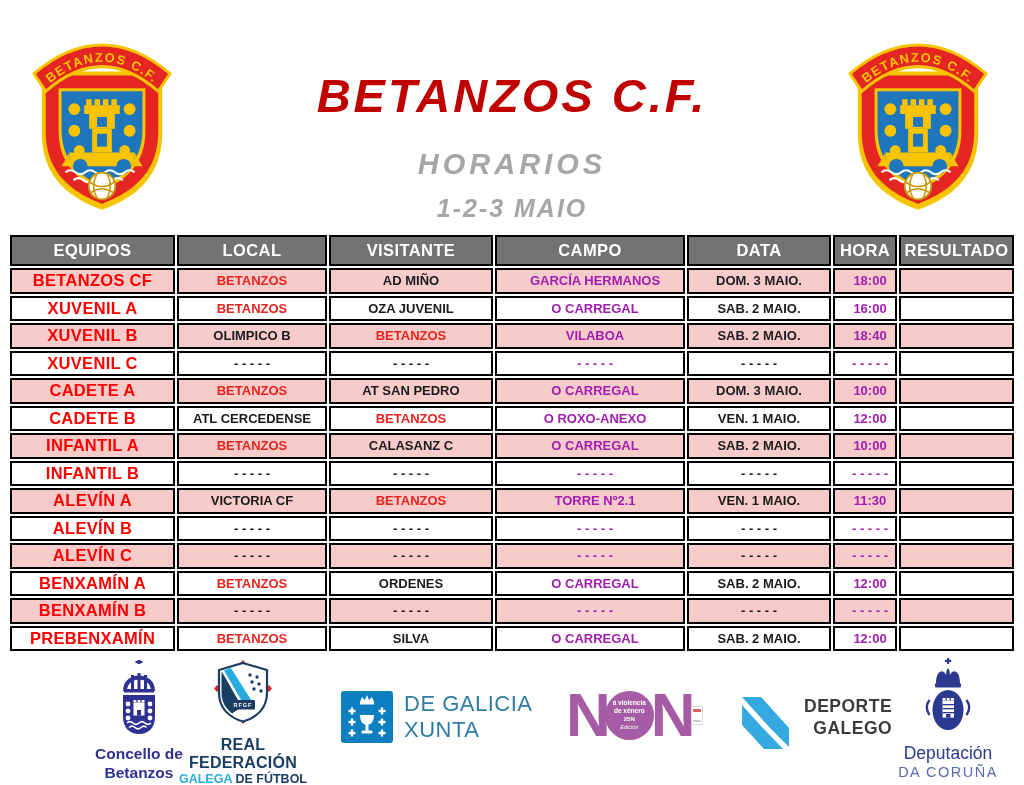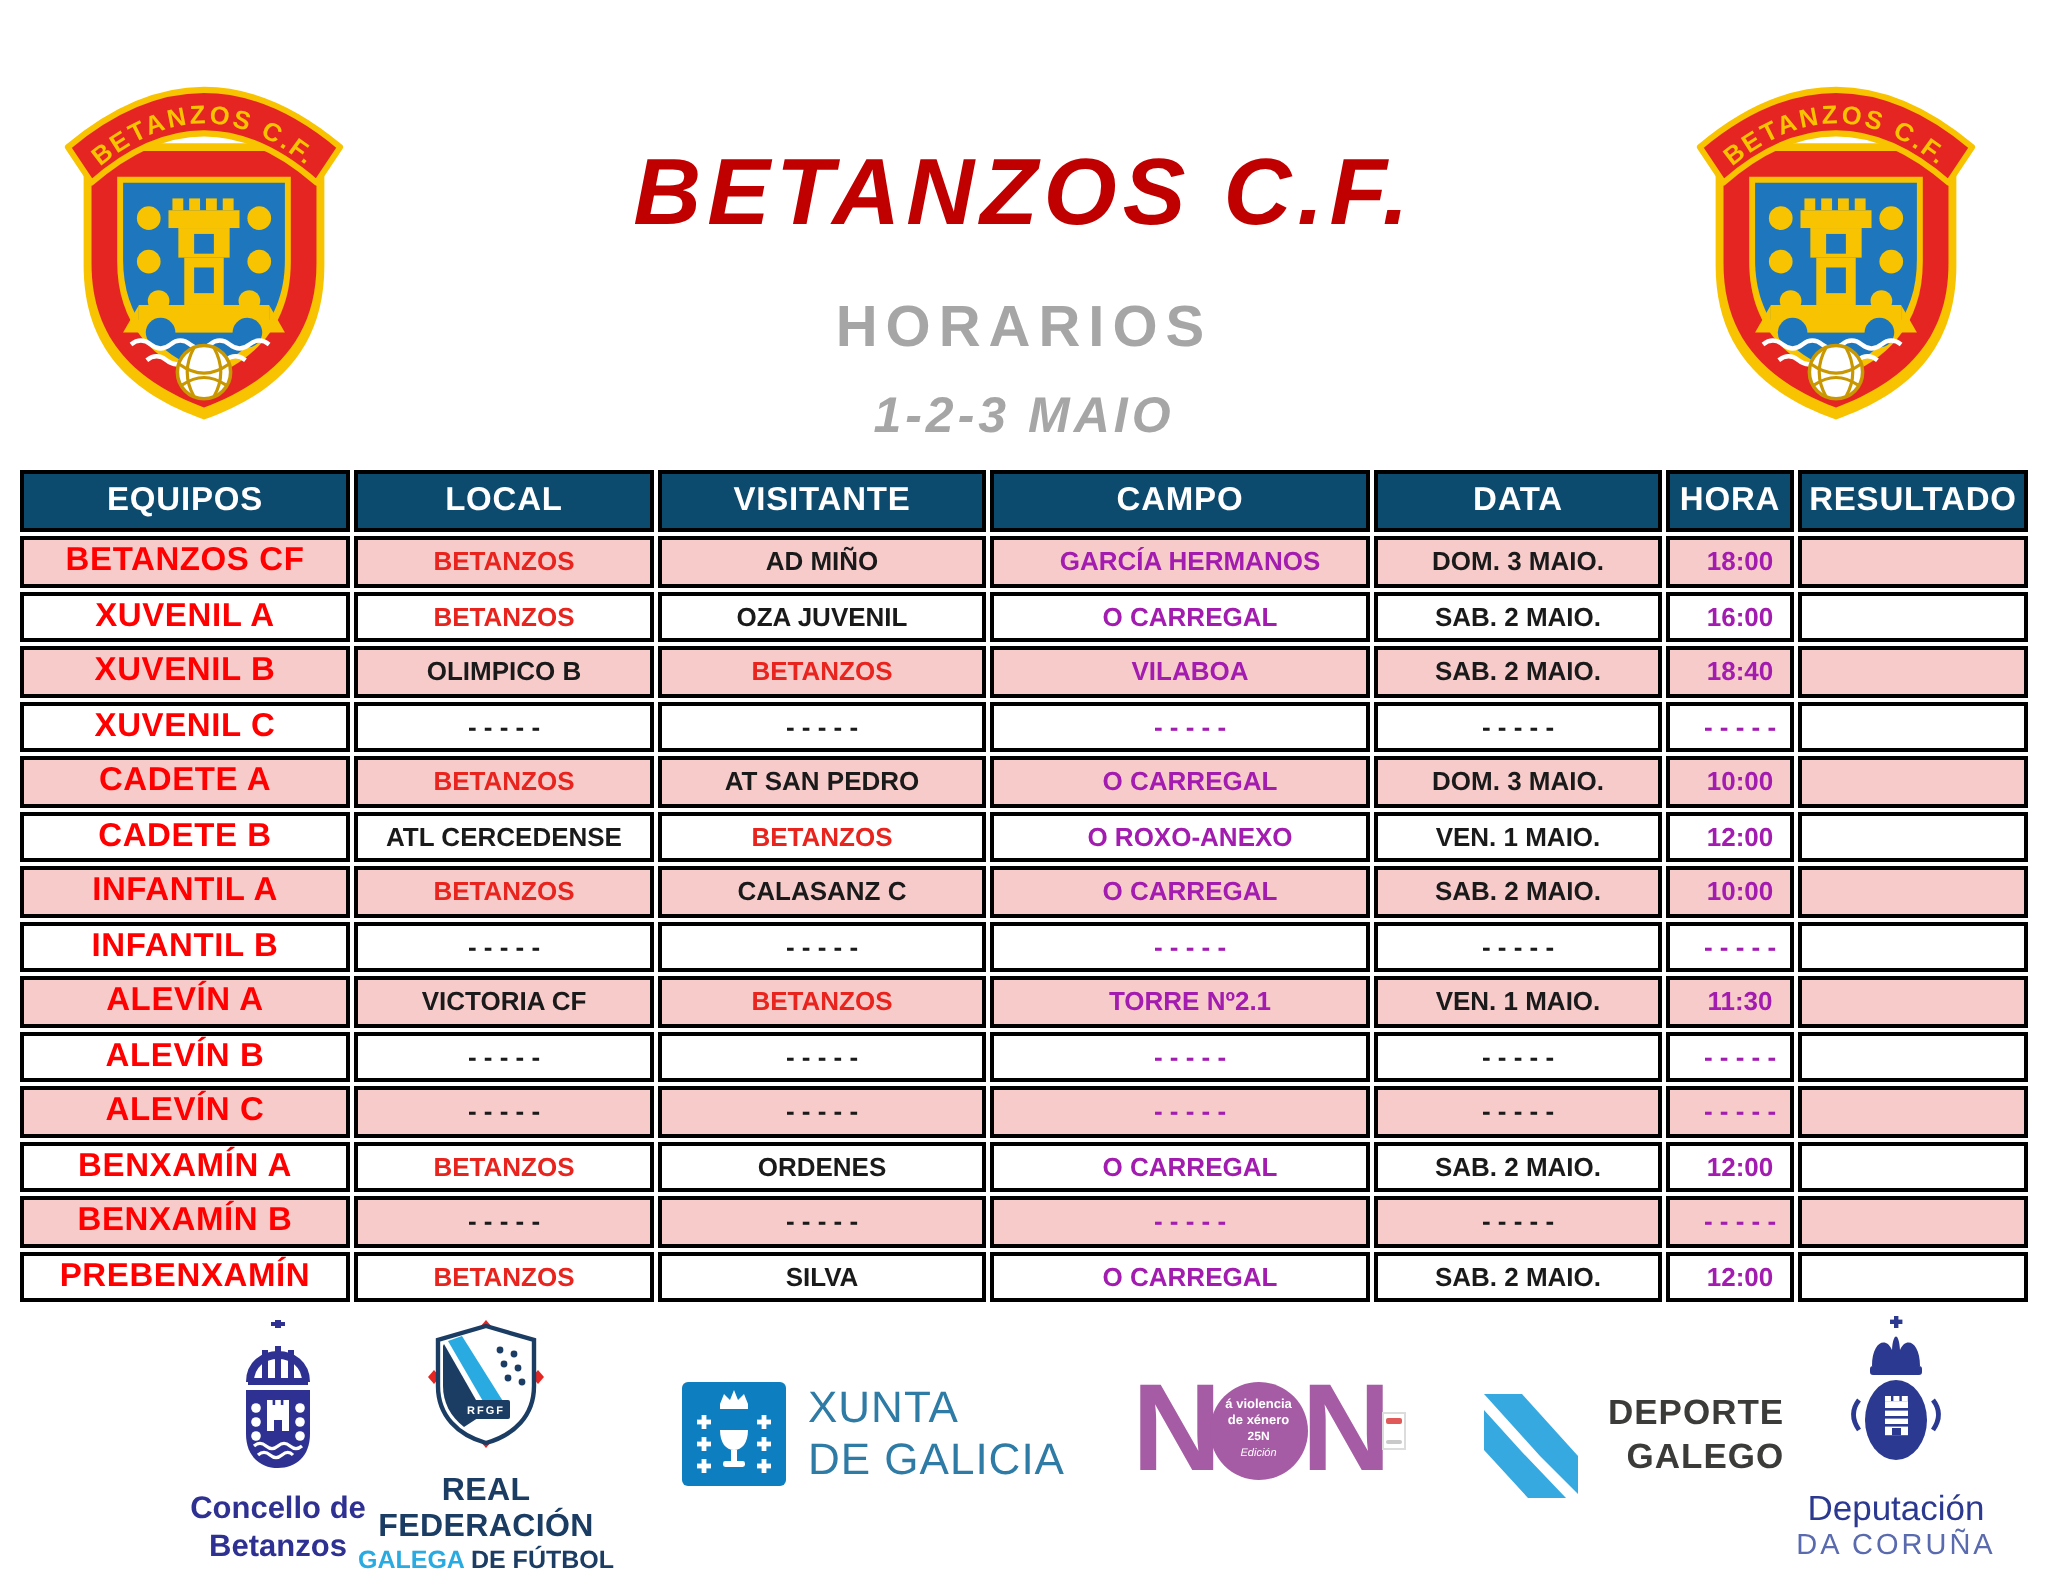--- a/index.html
+++ b/index.html
@@ -3,34 +3,34 @@
 <meta charset="utf-8">
 <style>
   html,body{margin:0;padding:0;background:#fff;}
   body{width:1024px;height:785px;position:relative;overflow:hidden;
        font-family:"Liberation Sans",sans-serif;}
 
   
   .title-main{position:absolute;left:0;top:68px;width:100%;text-align:center;
     font-size:47px;font-weight:bold;font-style:italic;color:#C00000;letter-spacing:3px;}
   .title-sub{position:absolute;left:0;top:148px;width:100%;text-align:center;
-    font-size:29px;font-weight:bold;color:#A6A6A6;letter-spacing:4px;}
+    font-size:29px;font-weight:bold;font-style:italic;color:#A6A6A6;letter-spacing:4px;}
   .title-dates{position:absolute;left:0;top:194px;width:100%;text-align:center;
     font-size:25px;font-weight:bold;font-style:italic;color:#A6A6A6;letter-spacing:2px;}
 
   .crest{position:absolute;top:14px;width:148px;height:202px;}
   .crest.left{left:28px;} .crest.right{left:844px;}
   .crest svg{width:100%;height:100%;display:block;}
 
   
   table.sched{position:absolute;left:8px;top:233px;width:1008px;
     border-collapse:separate;border-spacing:2px;table-layout:fixed;}
   .sched th,.sched td{box-sizing:border-box;border:2px solid #000;text-align:center;
     vertical-align:middle;padding:0 2px;overflow:hidden;white-space:nowrap;}
-  .sched th{background:#0c4a6e;color:#fff;font-weight:bold;font-size:16.5px;
+  .sched th{background:#737373;color:#fff;font-weight:bold;font-size:16.5px;
     height:31px;letter-spacing:0.4px;}
   .sched td{height:25.5px;font-weight:bold;font-size:13px;background:#fff;}
   tr.pink td{background:#F8CBCB;}
   td.equipo{color:#FF0000;font-size:16.5px;letter-spacing:0.3px;}
   td.col1,td.col2{color:#1a1a1a;}
   td.col3,td.col5{color:#a21caf;padding-left:12px;}
   td.col4{color:#1a1a1a;}
   td.betanzos{color:#E8241E;}
 
   
@@ -401,22 +401,22 @@
       <rect x="39.8" y="27.5" width="2.4" height="7"></rect>
         <rect x="37.5" y="29.8" width="7" height="2.4"></rect>
       <rect x="39.8" y="38.5" width="2.4" height="7"></rect>
         <rect x="37.5" y="40.8" width="7" height="2.4"></rect>
     </g>
     <path d="M19 24 H33 C33 30.5 30 34 26 34 C22 34 19 30.5 19 24 Z" fill="#fff"></path>
     <rect x="24.5" y="34" width="3" height="5.5" fill="#fff"></rect>
     <rect x="20.5" y="39.5" width="11" height="3" rx="1.2" fill="#fff"></rect>
   </svg>
   <div class="txt">
+    <div>DE GALICIA</div>
     <div>XUNTA</div>
-    <div>DE GALICIA</div>
   </div>
 </div>
 
 <div class="sponsor sp-non">
   <span class="non-letter">N</span>
   <div class="non-o">
     <span class="s1">á violencia</span>
     <span class="s1">de xénero</span>
     <span class="s2">25N</span>
     <span class="s3">Edición</span>

